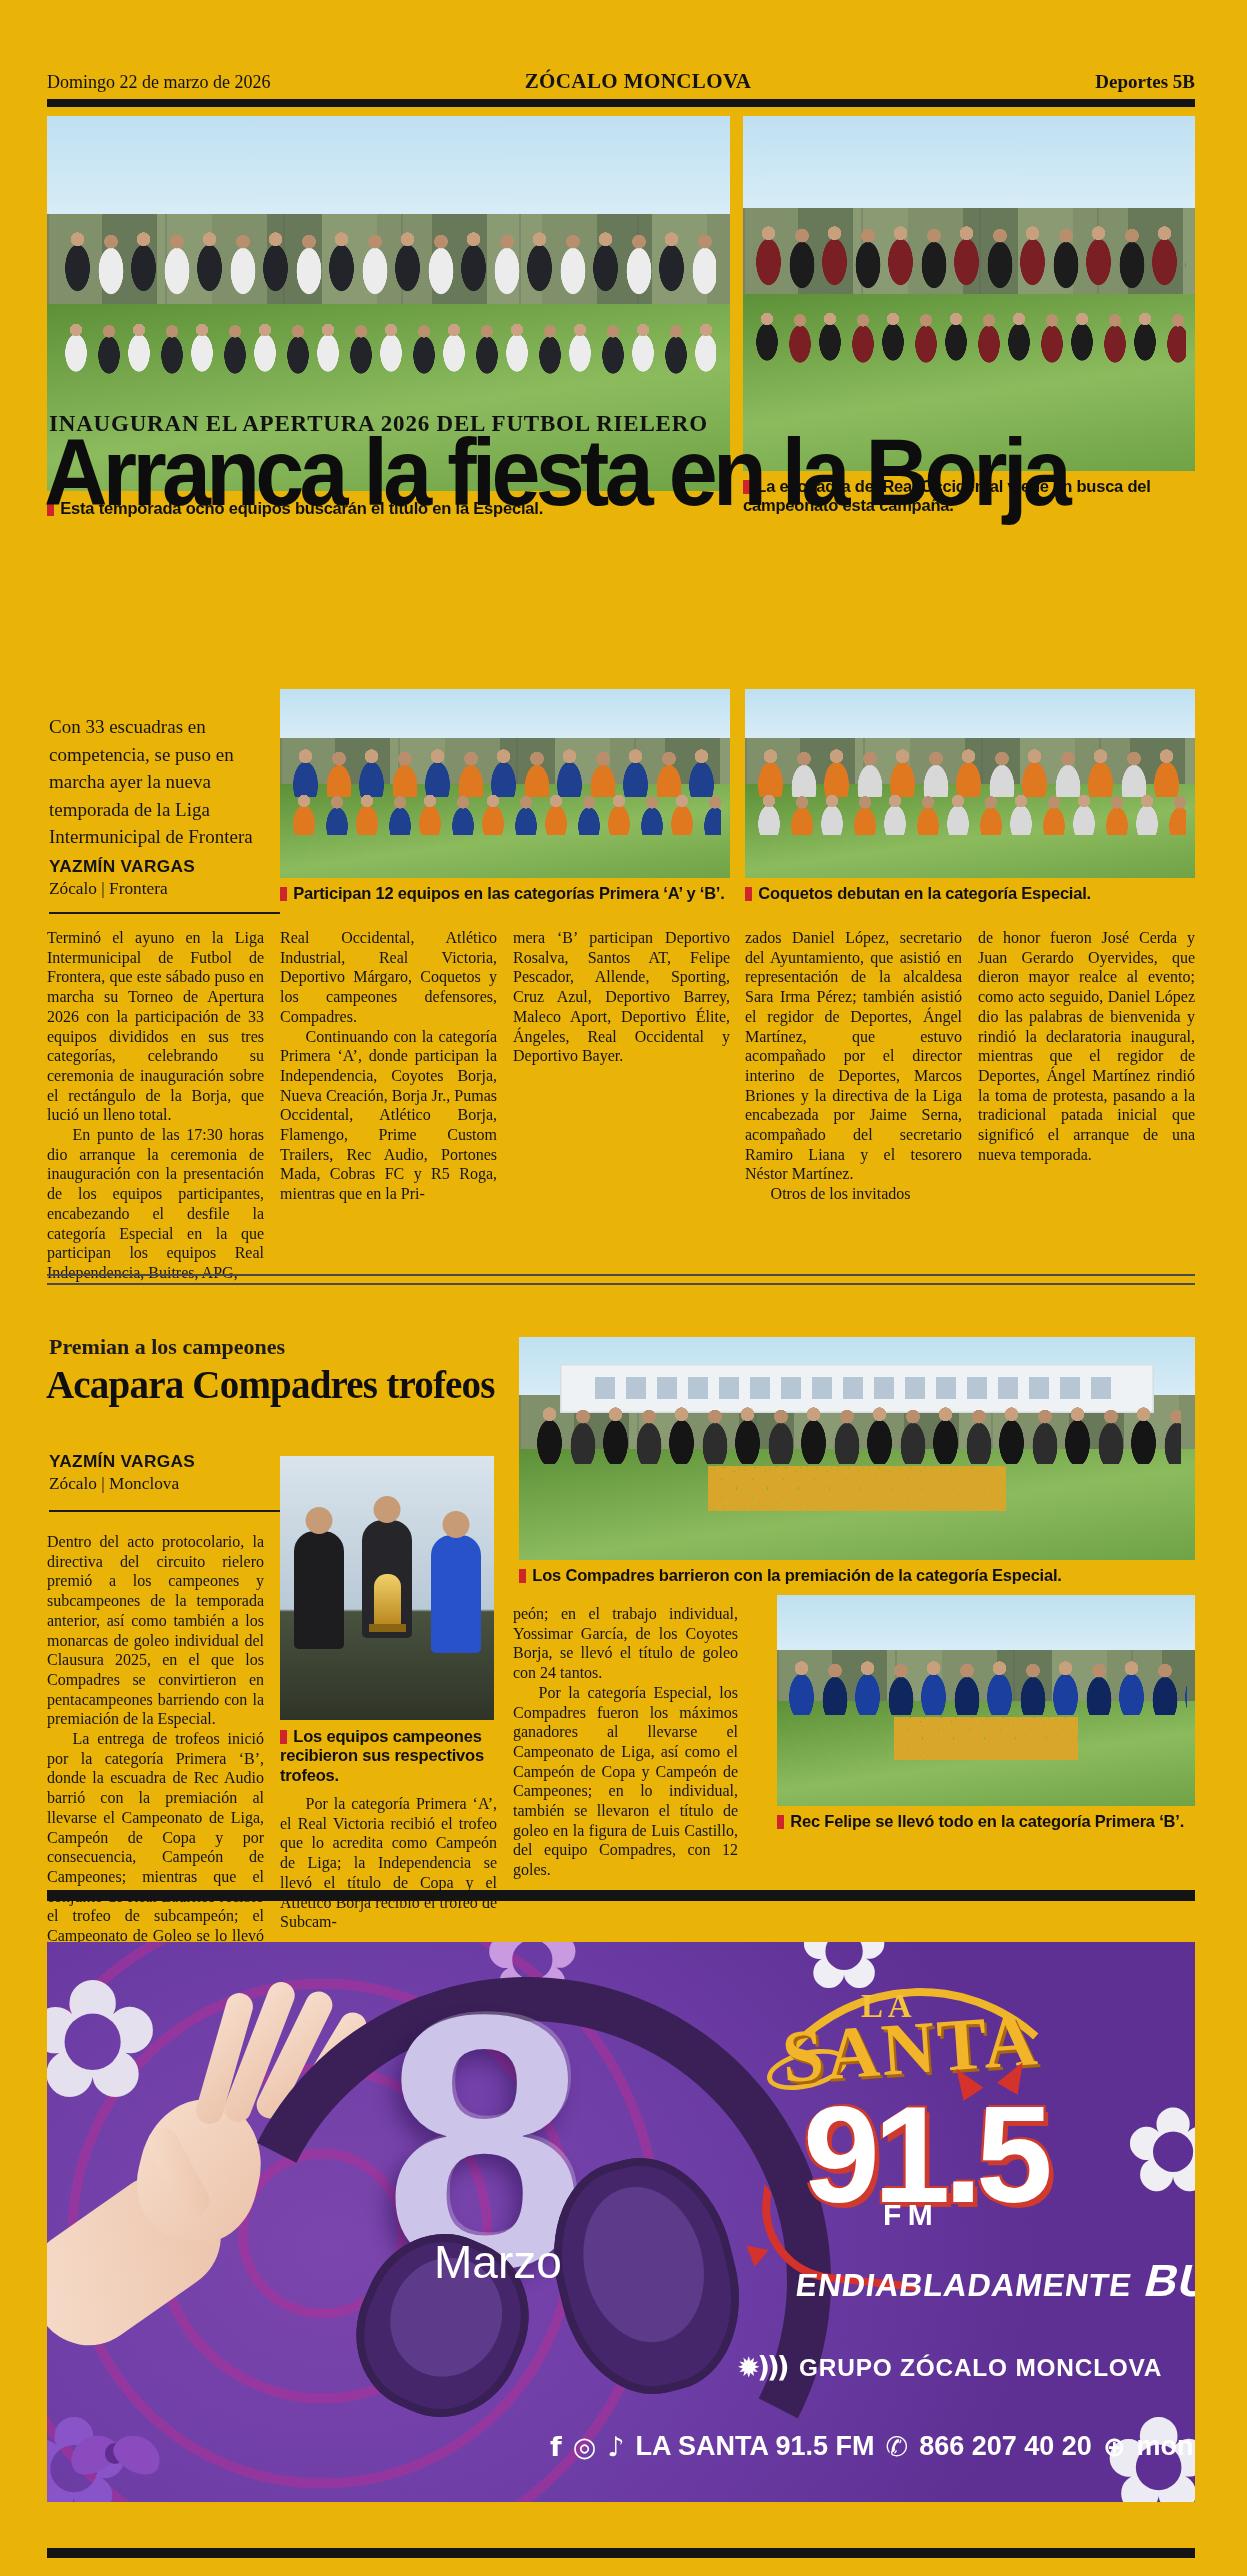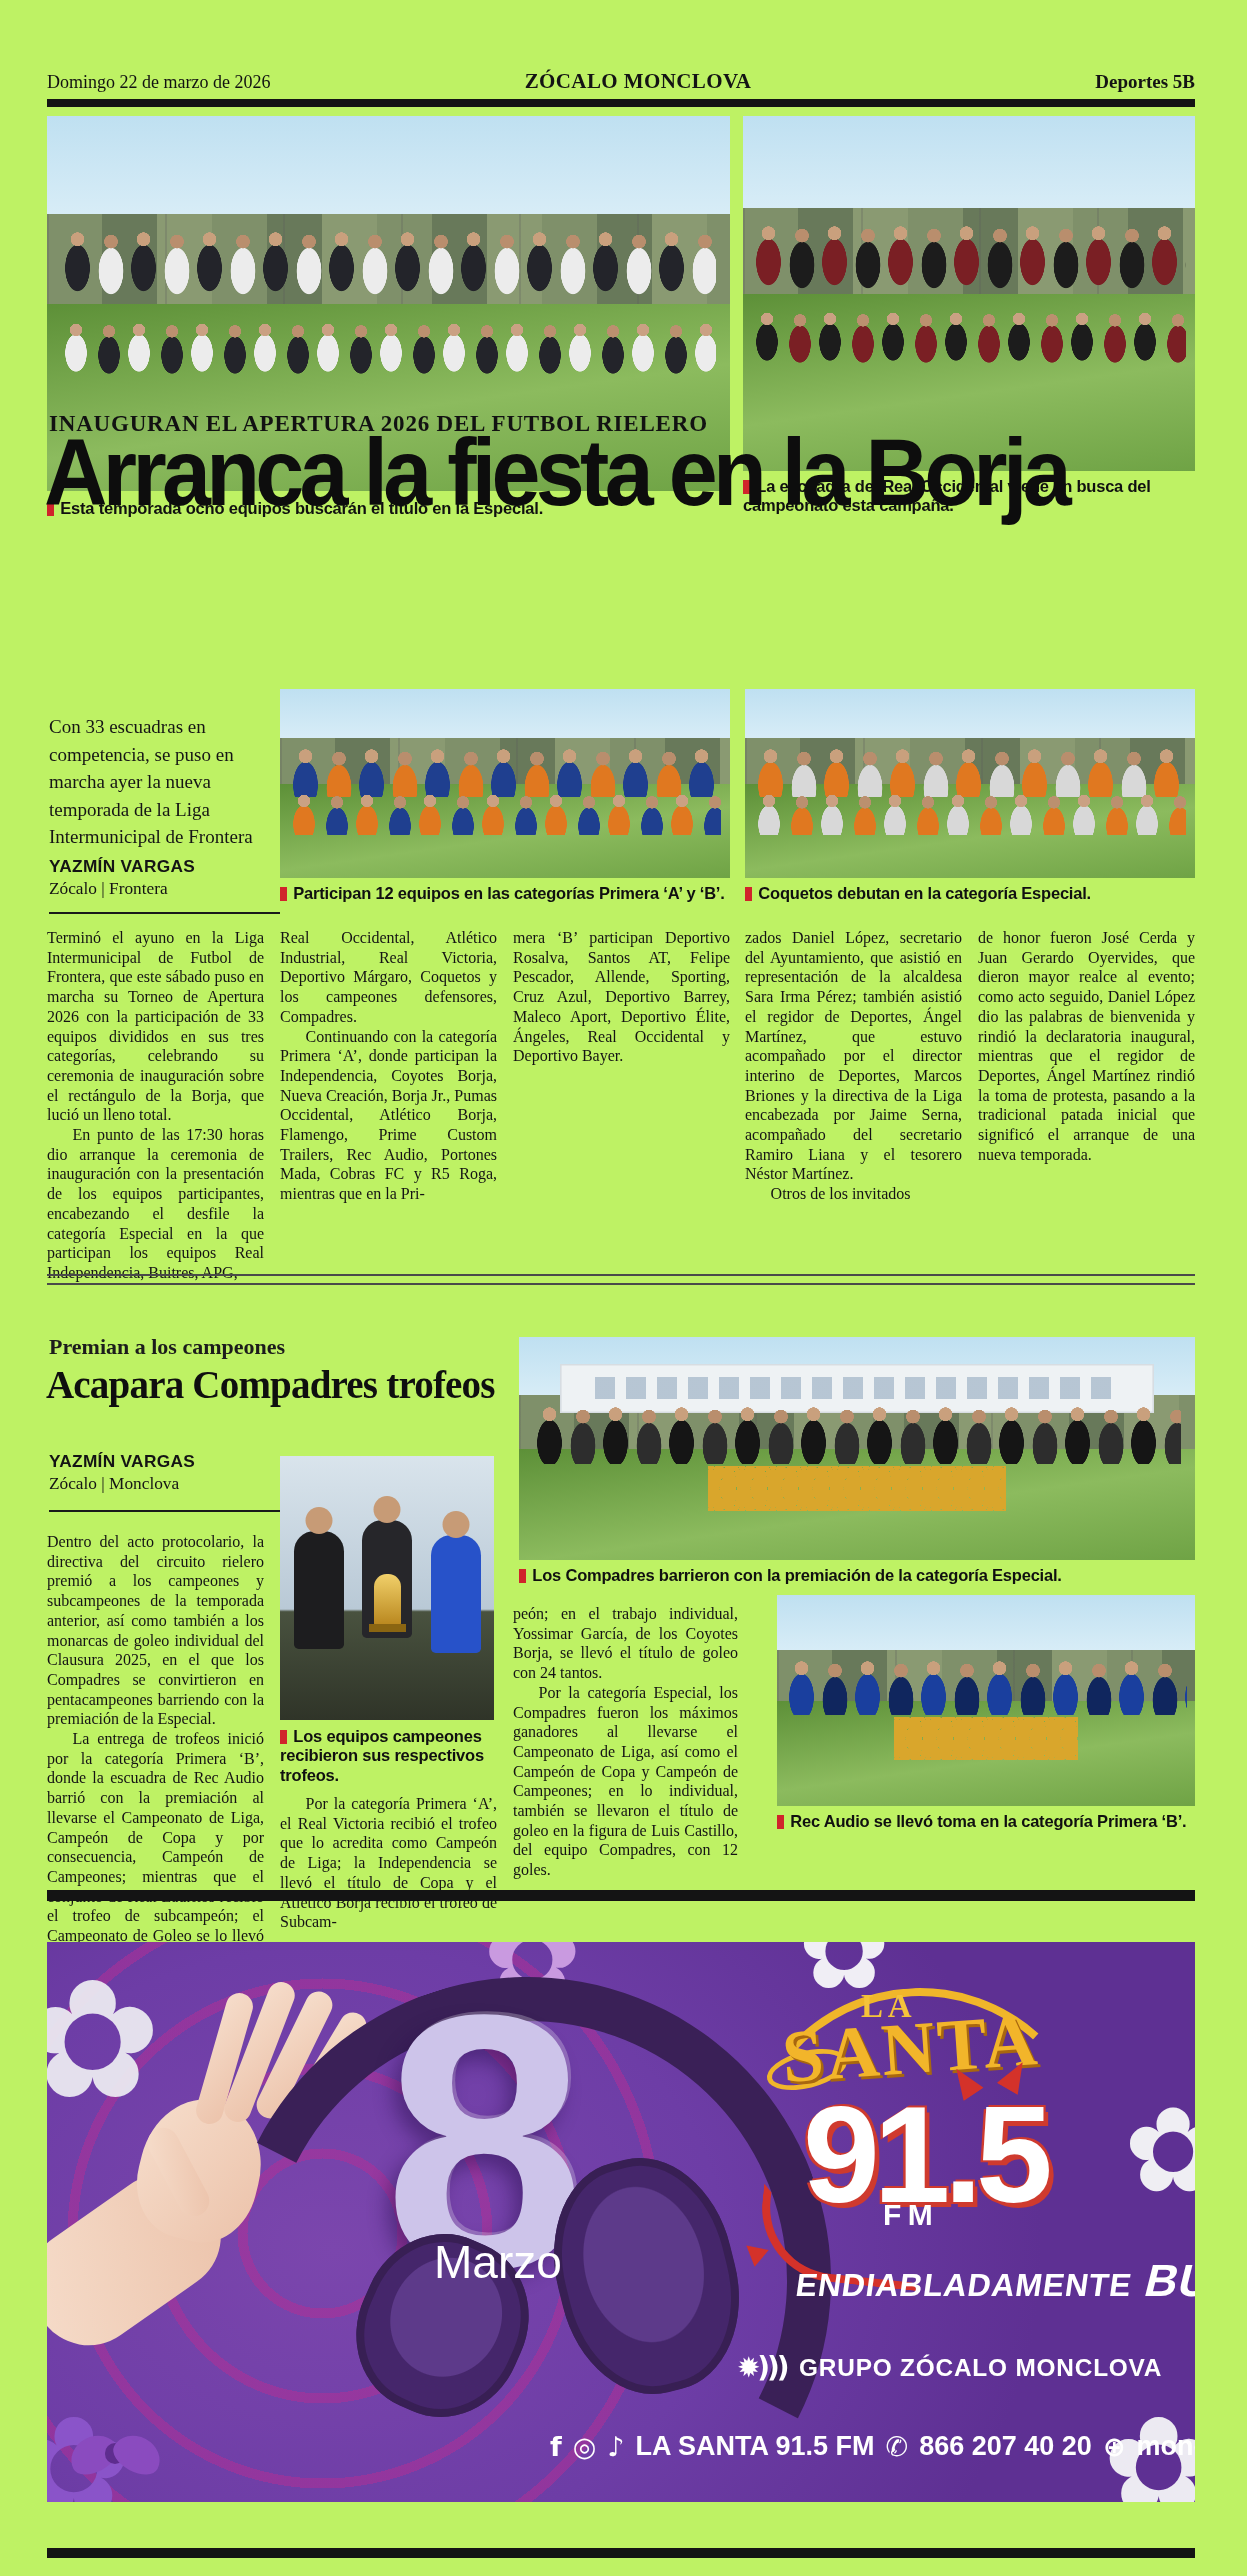--- a/index.html
+++ b/index.html
@@ -1,16 +1,16 @@
 <!DOCTYPE html>
 <html style="font-size:12.6px"><head>
 <meta charset="utf-8">
 <style>
   html,body{margin:0;padding:0;background:#e8e8e8;}
-  .page{position:relative;width:1248px;height:2576px;background:#bef264;overflow:hidden;
+  .page{position:relative;width:1248px;height:2576px;background:#eab308;overflow:hidden;
         font-family:"Liberation Serif", serif;color:#141414;}
   .abs{position:absolute;}
 
   
   .hdr-date{font-size:18px;color:#111;}
   .hdr-mast{left:0;right:0;text-align:center;font-size:21px;font-weight:bold;letter-spacing:0.4px;}
   .hdr-sec{font-size:19px;font-weight:bold;}
   .bar{background:#141414;}
 
   
@@ -236,21 +236,21 @@
   </div>
 
   <div class="photo" style="left:777px;top:1595px;width:418px;height:211px;--j1:#1a3f9e;--j2:#10265e;">
     <div class="ph-sky"></div>
     <div class="ph-trees"></div>
     <div class="ph-grass"></div>
     <div class="ph-row back"></div>
     <div class="ph-trophies"></div>
   </div>
   <div class="caption" style="left:777px;top:1812px;width:418px;">
-    <span class="cm"></span><span>Rec Audio se llevó toma en la categoría Primera ‘B’.</span>
+    <span class="cm"></span><span>Rec Felipe se llevó todo en la categoría Primera ‘B’.</span>
   </div>
 
   <div class="body-col" style="left:47px;top:1532px;">
     <p>Dentro del acto protocolario, la directiva del circuito rielero premió a los campeones y subcampeones de la temporada anterior, así como también a los monarcas de goleo individual del Clausura 2025, en el que los Compadres se convirtieron en pentacampeones barriendo con la premiación de la Especial.</p>
     <p class="ind">La entrega de trofeos inició por la categoría Primera ‘B’, donde la escuadra de Rec Audio barrió con la premiación al llevarse el Campeonato de Liga, Campeón de Copa y por consecuencia, Campeón de Campeones; mientras que el conjunto de Real Lauritos recibió el trofeo de subcampeón; el Campeonato de Goleo se lo llevó Obed Ríos, de Mada FC.</p>
   </div>
   <div class="body-col" style="left:280px;top:1794px;">
     <p class="ind">Por la categoría Primera ‘A’, el Real Victoria recibió el trofeo que lo acredita como Campeón de Liga; la Independencia se llevó el título de Copa y el Atlético Borja recibió el trofeo de Subcam-</p>
   </div>
   <div class="body-col" style="left:513px;top:1604px;width:225px;">

